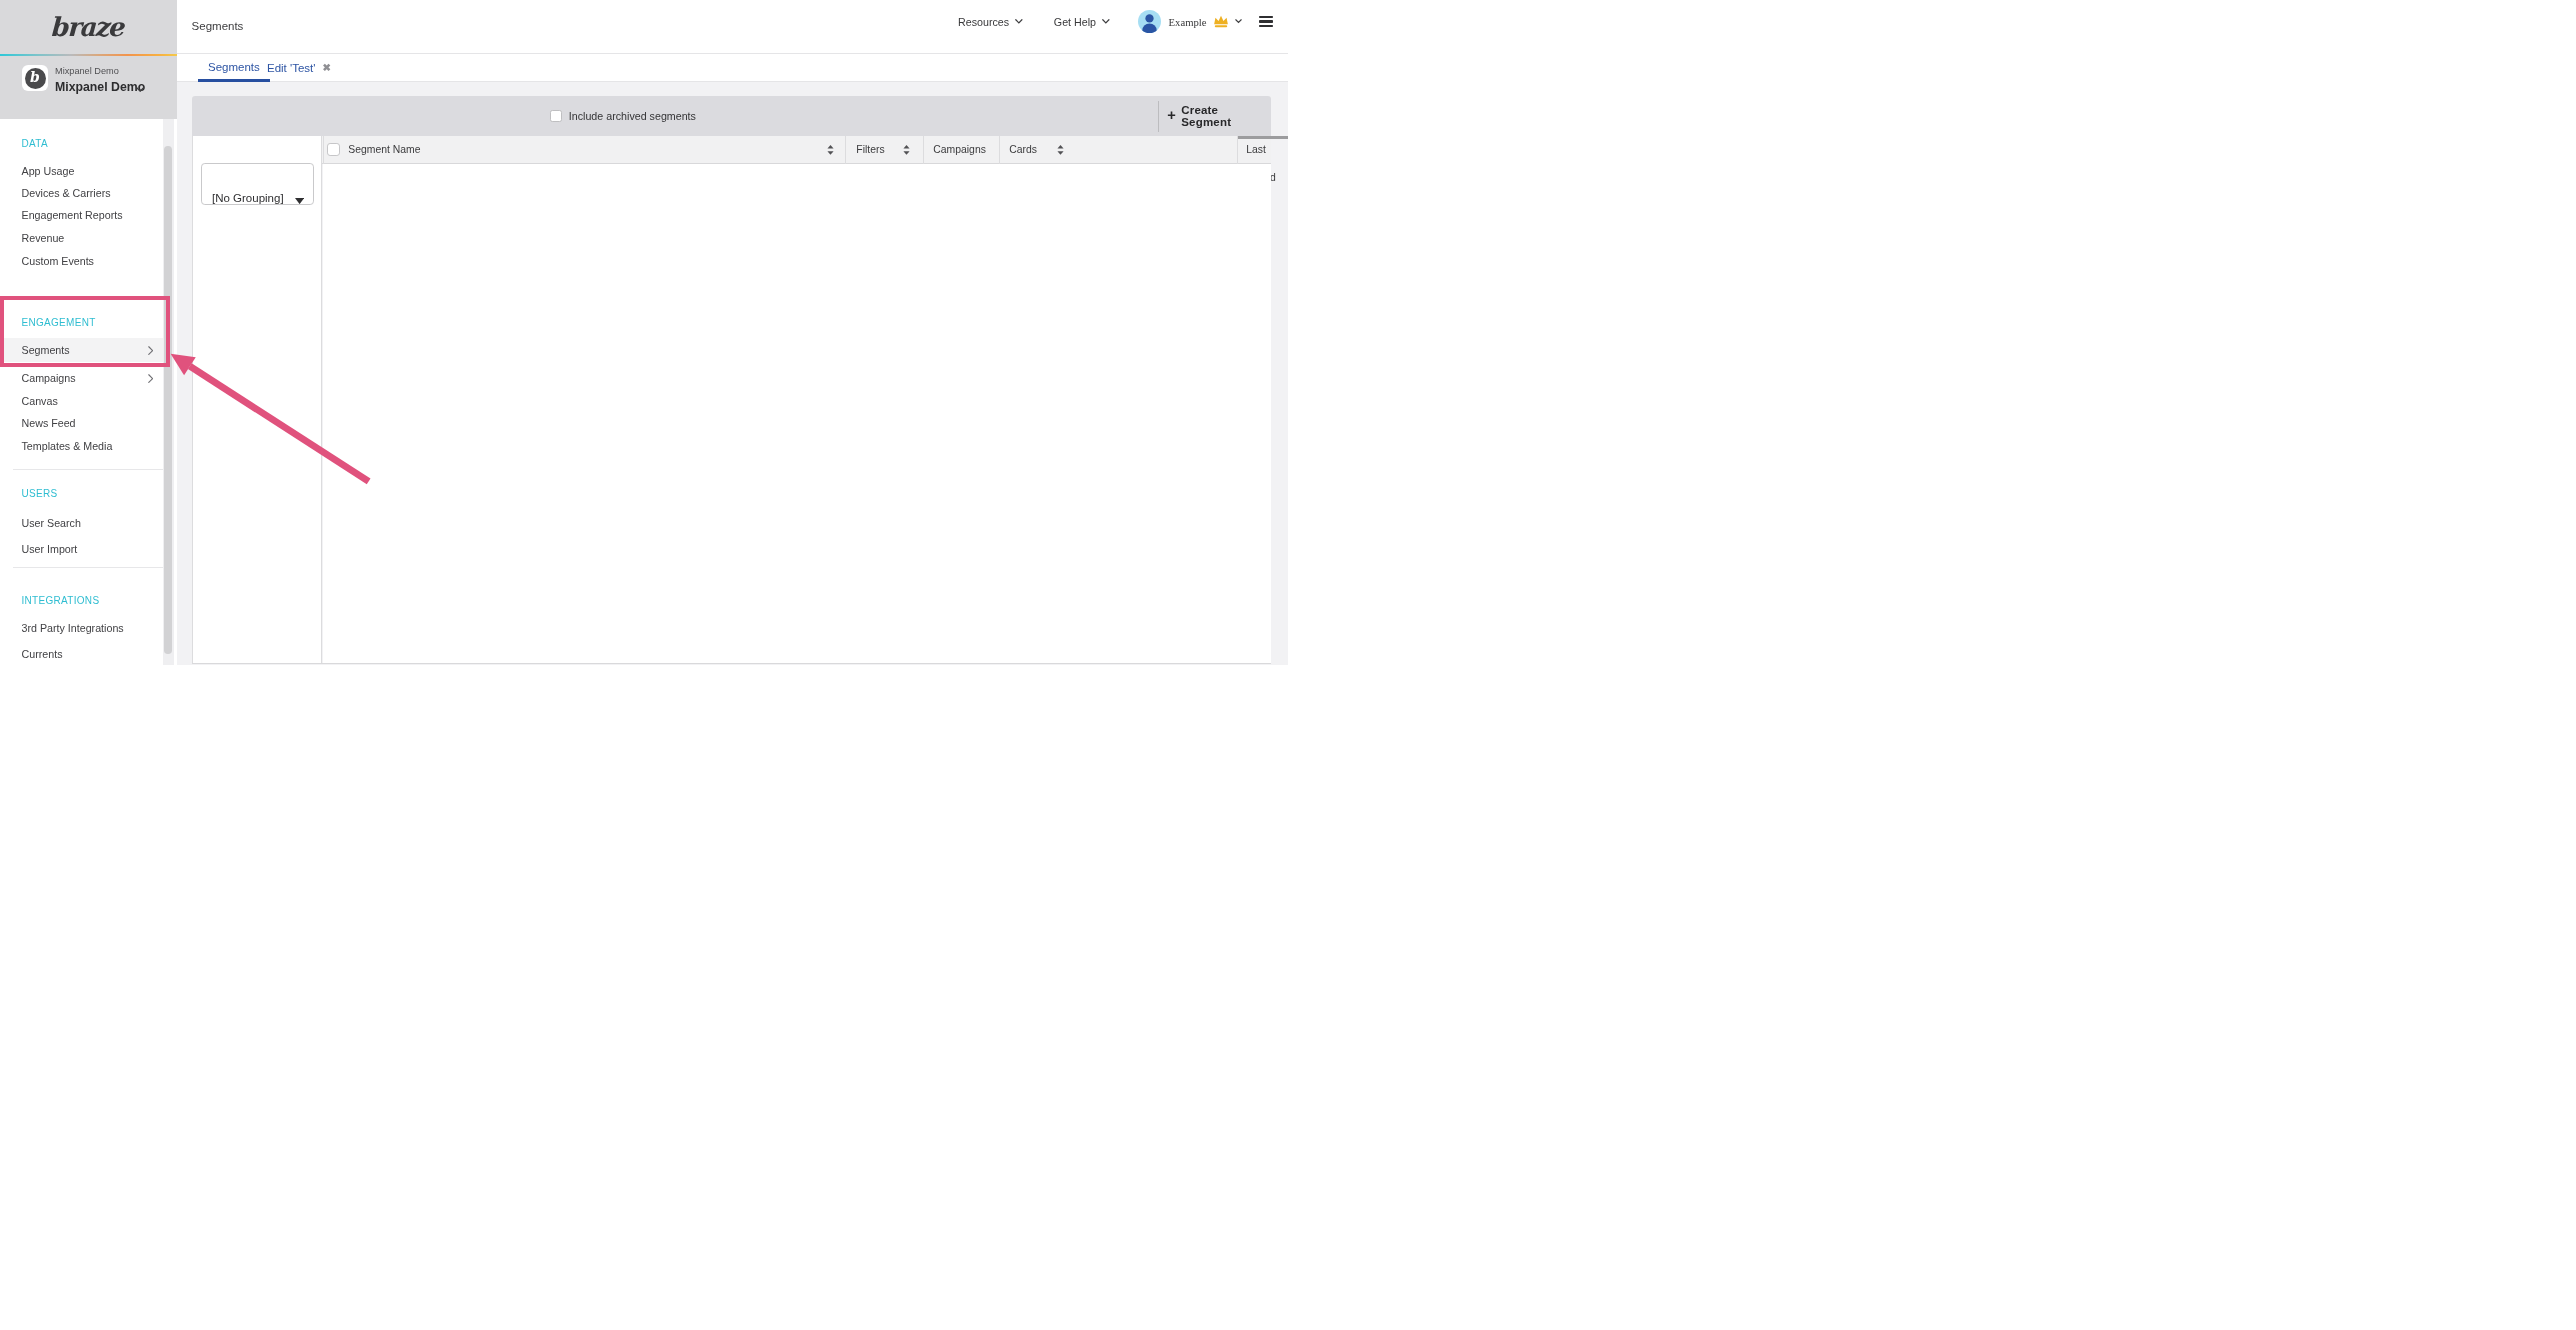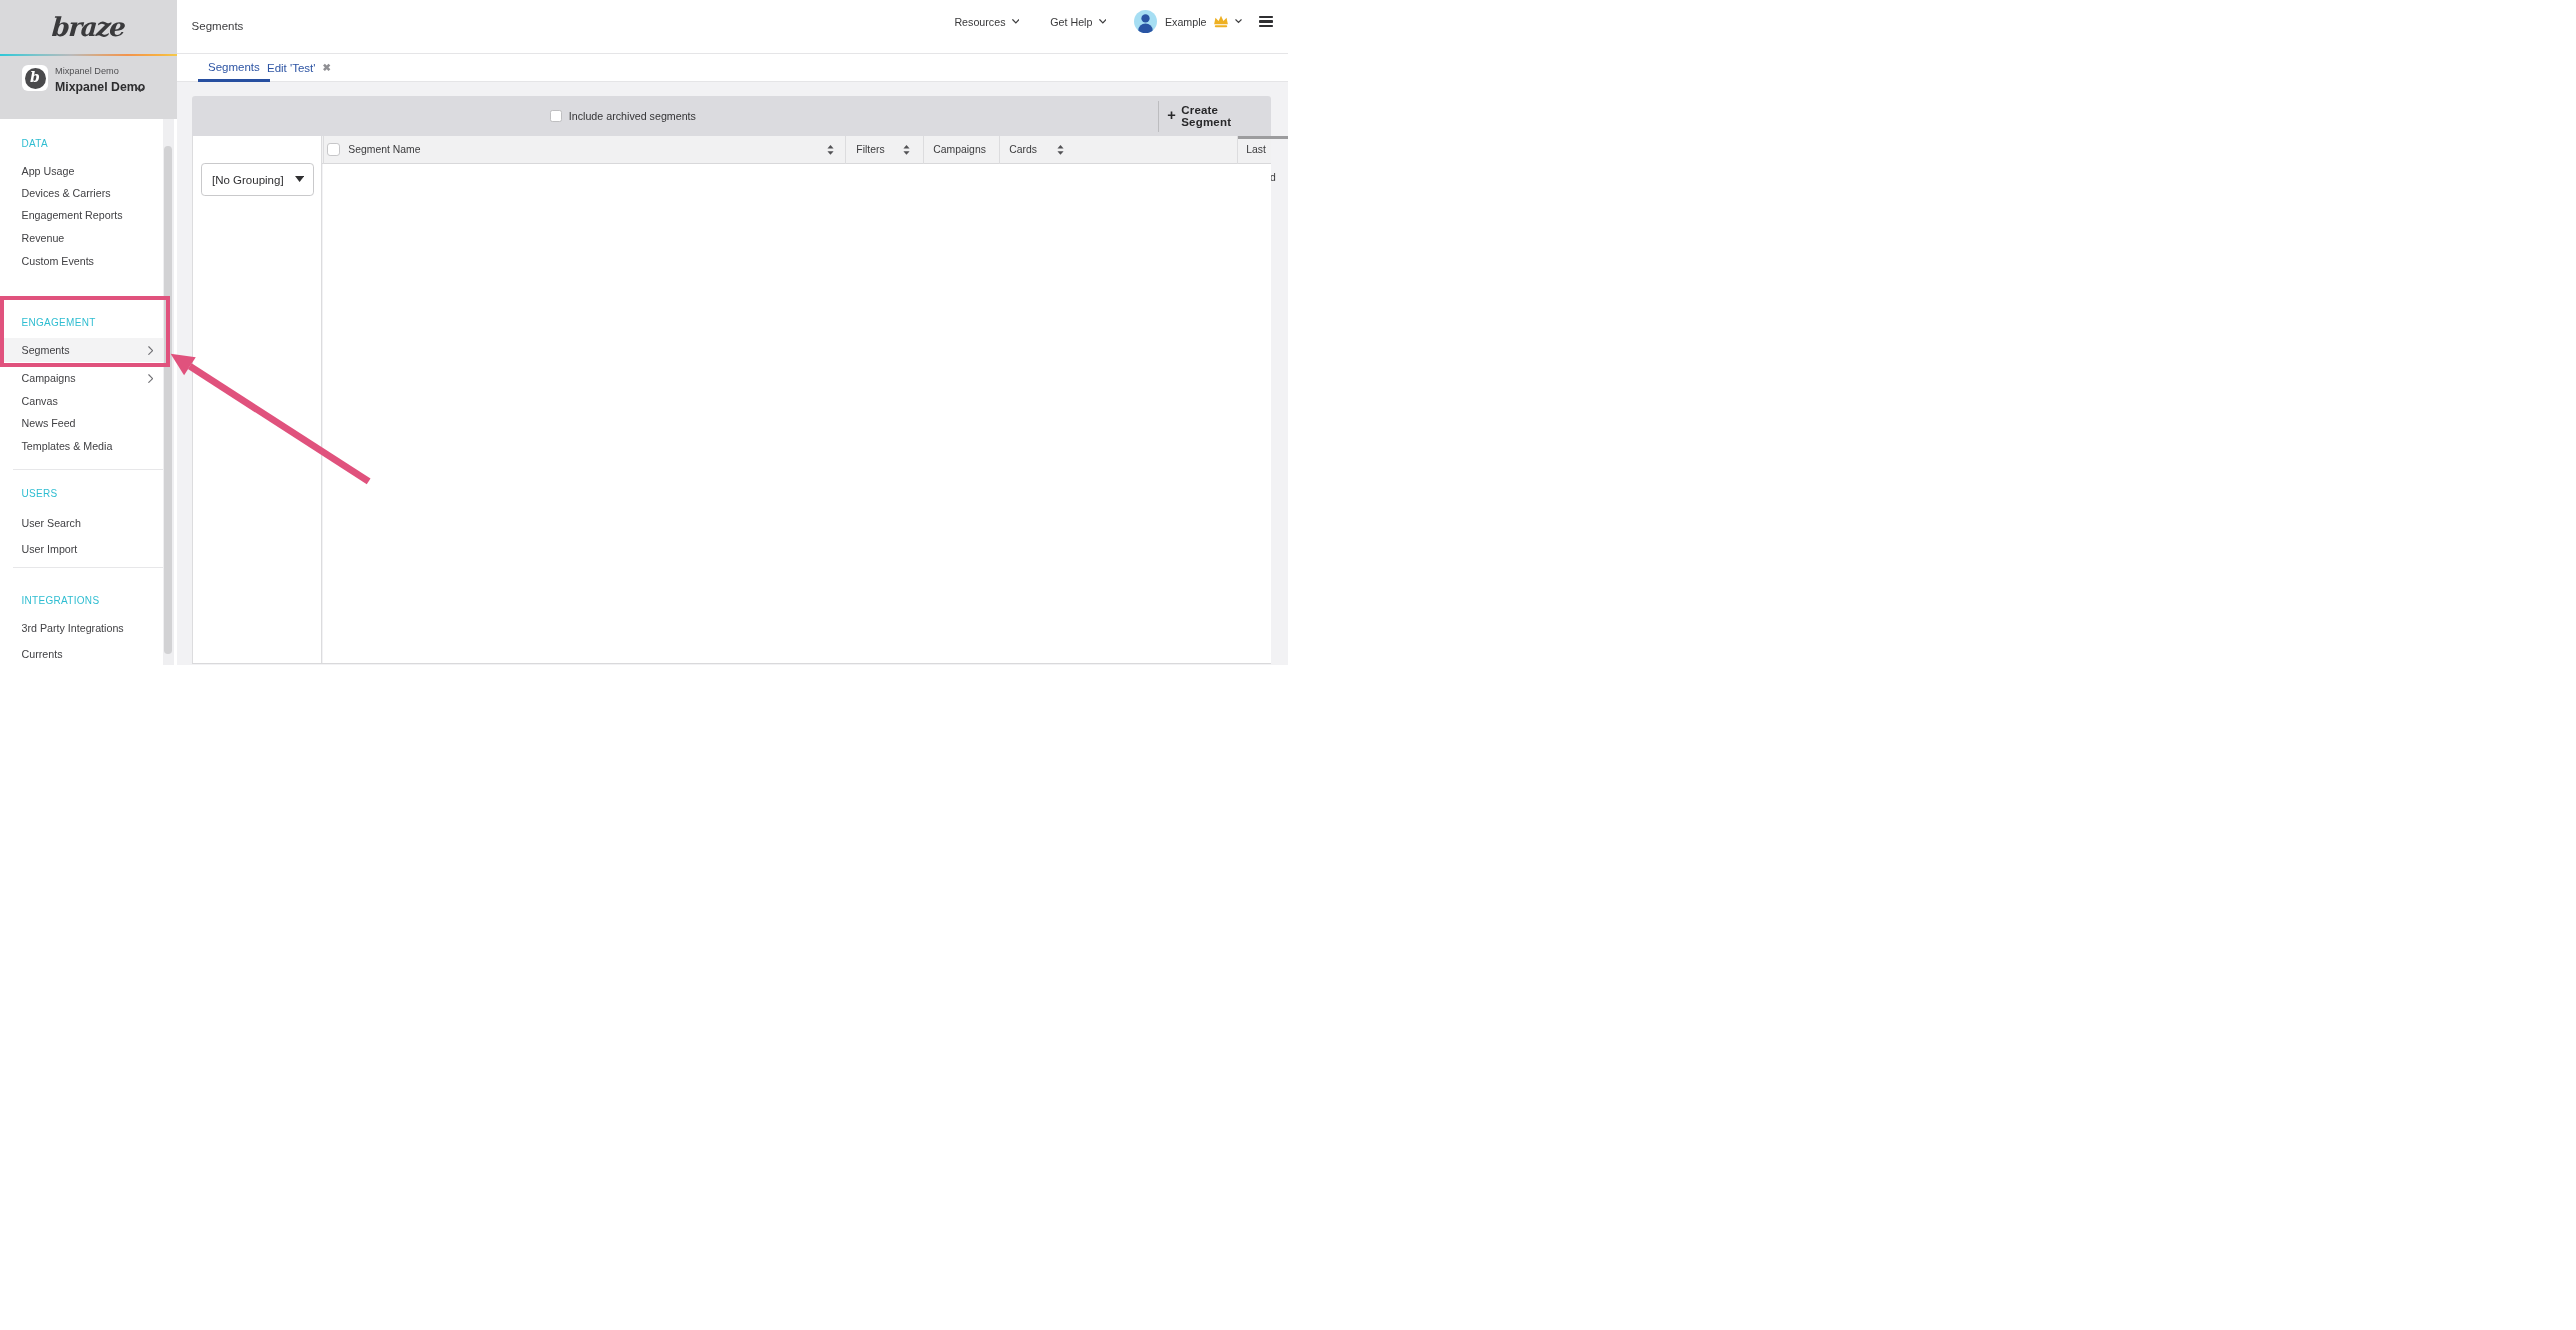--- a/index.html
+++ b/index.html
@@ -39,21 +39,21 @@
   #annotation-arrow{left:146px;top:330px;z-index:41;pointer-events:none;}
 
   
   #main{left:177px;top:0;width:1111px;height:665px;background:#f2f2f4;}
   #topbar{left:0;top:0;width:1111px;height:54px;background:#fff;border-bottom:0.8px solid #e5e5e7;box-sizing:border-box;}
   #page-title{left:14.6px;top:0;height:52px;line-height:52px;font-size:11.5px;color:#3d3d3f;}
   #topbar-right{right:15.3px;top:0;height:43px;display:flex;align-items:center;gap:0;}
   .top-link{display:flex;align-items:center;gap:6.1px;font-size:10.7px;color:#39393b;cursor:pointer;}
   #resources-link{margin-right:31px;}
   #gethelp-link{margin-right:28px;}
-  #user-menu{display:flex;align-items:center;cursor:pointer;}
+  #user-menu{display:flex;align-items:center;cursor:pointer;font-family:Liberation Serif, serif;}
   #avatar{width:23px;height:23px;margin-right:7.7px;}
   #user-name{font-size:10.7px;color:#39393b;margin-right:6.1px;}
   #crown-icon{margin-right:6.1px;display:flex;}
   #hamburger{margin-left:17px;display:flex;flex-direction:column;gap:2.3px;cursor:pointer;}
   #hamburger span{display:block;width:14px;height:2.3px;background:#2f2f31;border-radius:0.8px;}
 
   #tabsbar{left:0;top:54px;width:1111px;height:28px;background:#fff;border-bottom:0.8px solid #e5e5e7;box-sizing:border-box;}
   .tab{position:absolute;top:0;height:28px;line-height:26px;font-size:11.5px;color:var(--tabblue,#2e55a4);cursor:pointer;}
   #tab-segments{left:21px;padding:0 10px;}
   #tab-segments::after{content:"";position:absolute;left:0;right:0;bottom:0;height:3.1px;background:var(--tabunderline,#274fa0);}
@@ -78,22 +78,22 @@
   #theadband{left:15.3px;top:136px;width:1079px;height:28px;background:#f1f1f2;border-bottom:0.8px solid #d8d8da;box-sizing:border-box;}
   #groupby-label{position:absolute;left:7.7px;top:0;height:28px;line-height:28px;font-size:10.4px;color:#39393b;}
   .colline{position:absolute;top:0;width:0.8px;height:28px;background:#dcdcde;}
   #thead-check{position:absolute;left:135px;top:7px;width:13px;height:13px;background:#fff;border:0.8px solid #c6c6c8;border-radius:3.1px;box-sizing:border-box;cursor:pointer;}
   .th{position:absolute;top:0;height:28px;line-height:28px;font-size:10.4px;font-weight:500;color:#3b3b3d;}
   .sorticon{position:absolute;top:9.2px;cursor:pointer;}
   #lastedited-topbar{position:absolute;left:1046px;top:0;width:154px;height:3.1px;background:#9c9c9e;}
 
   
   #groupby-panel{left:15.3px;top:136px;width:130px;height:527px;background:#fff;border-left:0.8px solid #dcdcde;border-right:0.8px solid #dcdcde;box-sizing:border-box;}
-  #groupby-select{position:absolute;left:7.7px;top:27px;width:113px;height:33px;background:#fff;border:0.8px solid #c9c9cb;
-                  border-radius:3.8px;box-sizing:border-box;cursor:pointer;display:flex;align-items:center;}
+  #groupby-select{position:absolute;left:7.7px;top:27px;width:113px;height:42px;background:#fff;border:0.8px solid #c9c9cb;
+                  border-radius:3.8px;box-sizing:border-box;cursor:pointer;display:flex;align-items:flex-end;}
   #groupby-value{font-size:11.5px;color:#2f2f31;padding-left:10px;flex:1;}
   #groupby-select .selcaret{margin-right:9.2px;}
   #tablebody{left:146px;top:164px;width:948px;height:499px;background:#fff;}
   #table-bottom{left:15.3px;top:663px;width:1079px;height:0.8px;background:#d9d9db;}
 
   svg{display:block;}
 </style>
 </head>
 <body>
 

